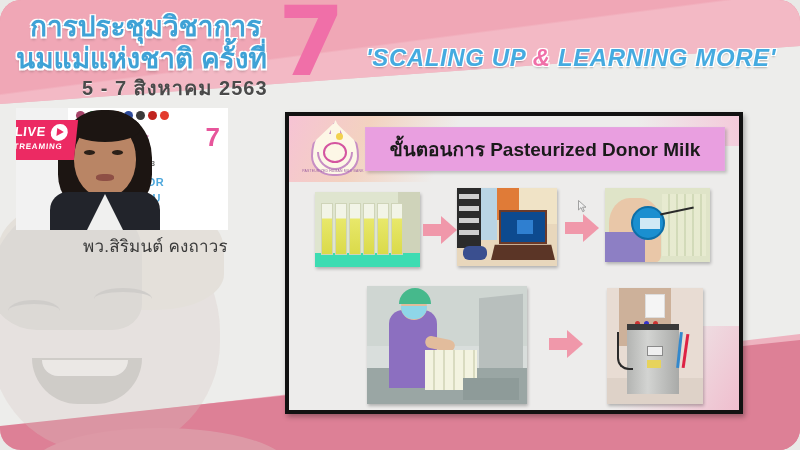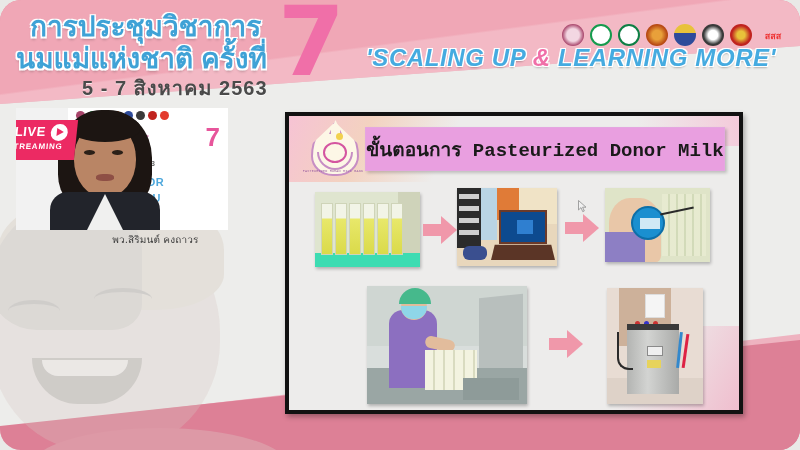--- a/index.html
+++ b/index.html
@@ -172,21 +172,21 @@
   .live-play{
     position:absolute;left:48px;top:4px;width:17px;height:17px;border-radius:50%;
     background:#fff;
   }
   .live-play::after{
     content:"";position:absolute;left:6px;top:4px;
     border-left:7px solid #ec2a63;border-top:4.5px solid transparent;border-bottom:4.5px solid transparent;
   }
   .speaker-name{
     position:absolute;left:48px;top:232px;width:215px;text-align:center;
-    font-size:10px;color:#3a3a3a;letter-spacing:.2px;
+    font-size:17px;color:#3a3a3a;letter-spacing:.2px;
   }
 
   
   .hdr-th1{
     position:absolute;left:30px;top:4px;font-size:28px;font-weight:bold;
     color:#3fa2d6;white-space:nowrap;
     text-shadow:-1.5px -1.5px 0 #fff,1.5px -1.5px 0 #fff,-1.5px 1.5px 0 #fff,1.5px 1.5px 0 #fff,0 3px 3px rgba(0,0,0,.28);
   }
   .hdr-th2{
     position:absolute;left:16px;top:36px;font-size:28px;font-weight:bold;
@@ -219,21 +219,20 @@
     width:30px;height:20px;border-radius:0;position:relative;
     font-size:9px;font-weight:bold;color:#e33;text-align:center;line-height:20px;
   }
 
   
   .panel{
     position:absolute;left:285px;top:112px;width:458px;height:302px;
     background:#edeceb;border:4px solid #111;box-sizing:border-box;
     box-shadow:2px 3px 5px rgba(0,0,0,.3);
     overflow:hidden;
-    font-family:Liberation Mono, monospace;
   }
   .panel-swoosh{
     position:absolute;left:0;top:0;width:210px;height:66px;
     background:linear-gradient(115deg,#f6c3d4 0%,#f3d2c0 35%,rgba(237,236,235,0) 72%);
   }
   .panel-swoosh2{
     position:absolute;right:0;top:0;width:120px;height:30px;
     background:linear-gradient(250deg,#f4c9da 0%,rgba(237,236,235,0) 80%);
   }
   .panel-swoosh3{
@@ -379,30 +378,20 @@
     <div class="wm-teeth"></div>
     <div class="wm-body"></div>
   </div>
 
   <div class="hdr-th1">การประชุมวิชาการ</div>
   <div class="hdr-th2">นมแม่แห่งชาติ ครั้งที่</div>
   <div class="hdr-seven">7</div>
   <div class="hdr-date">5 - 7 สิงหาคม 2563</div>
   <div class="hdr-en"><span>'SCALING UP </span><span class="amp">&amp;</span><span> LEARNING MORE'</span></div>
 
-  <div class="org-logos">
-    <div class="org-logo" style="background:radial-gradient(#f3d7e2 40%,#a8456b 70%)"></div>
-    <div class="org-logo" style="background:#fff;border:2px solid #159b4d;box-sizing:border-box"></div>
-    <div class="org-logo" style="background:#fff;border:2px solid #0f7f45;box-sizing:border-box"></div>
-    <div class="org-logo" style="background:radial-gradient(#e8a03a 30%,#b84a14 65%)"></div>
-    <div class="org-logo" style="background:linear-gradient(#e8c23a 40%,#2e4b9a 40%)"></div>
-    <div class="org-logo" style="background:radial-gradient(#fff 30%,#3a3a3a 60%)"></div>
-    <div class="org-logo" style="background:radial-gradient(#e8c23a 25%,#c0231f 60%)"></div>
-    <div class="org-sss">สสส</div>
-  </div>
 
   <div class="webcam">
     <div class="wc-slide">
       <div class="wc-logos">
         <i style="background:#a8456b"></i>
           <i style="background:#159b4d"></i>
           <i style="background:#0f7f45"></i>
         <i style="background:#b84a14"></i>
           <i style="background:#2e4b9a"></i>
           <i style="background:#3a3a3a"></i>

